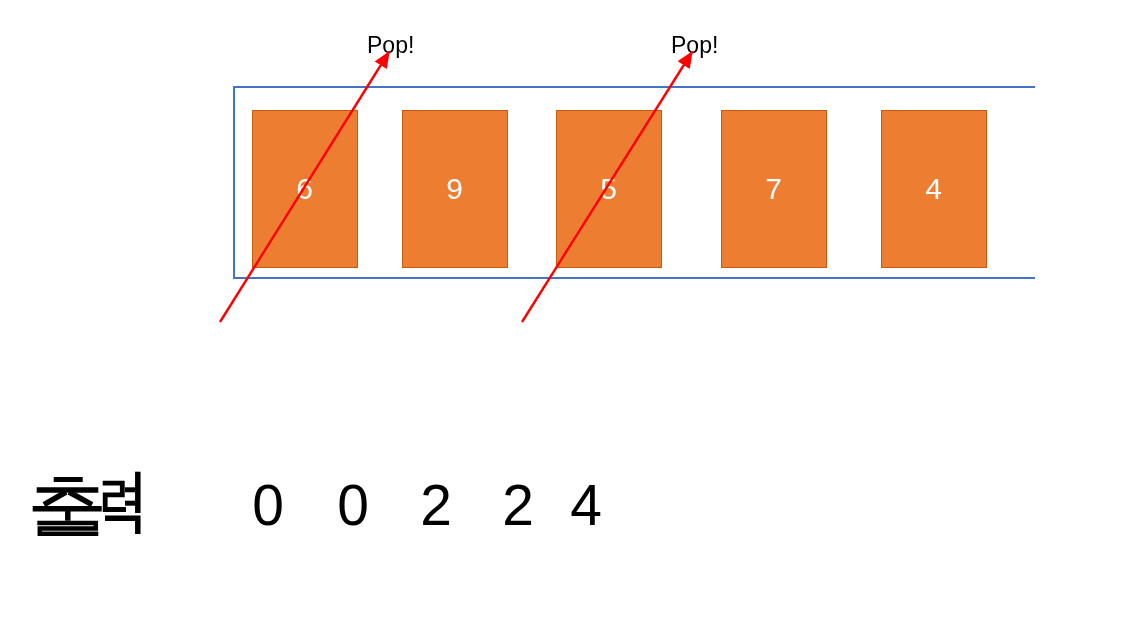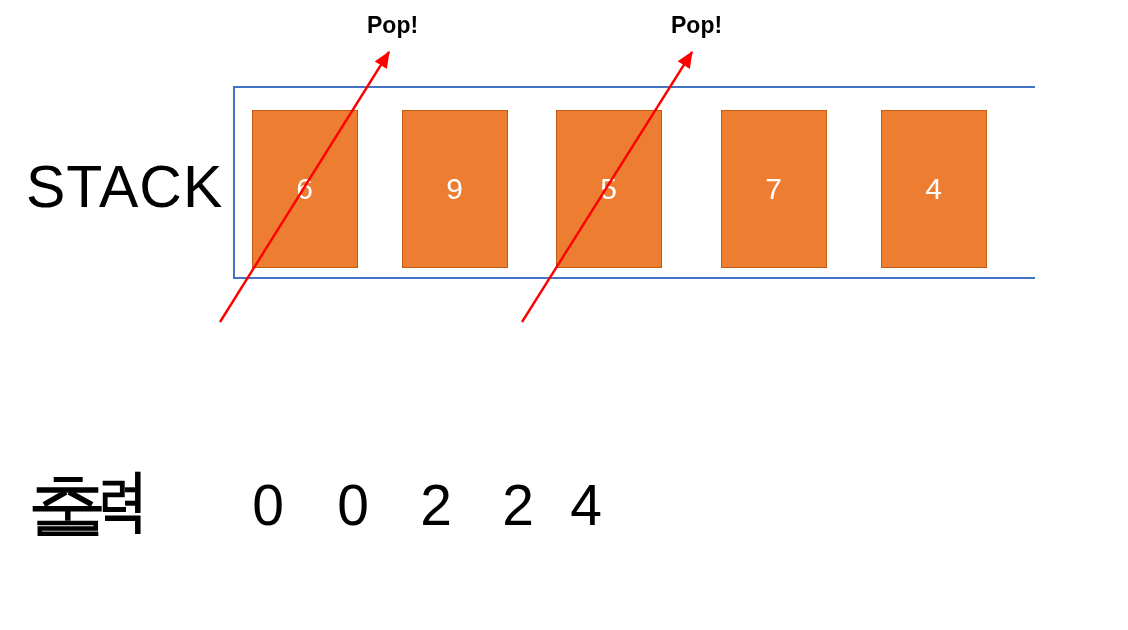--- a/index.html
+++ b/index.html
@@ -56,24 +56,24 @@
   }
   .b0 { left: 16.5px; }
   .b1 { left: 166.5px; }
   .b2 { left: 320.5px; }
   .b3 { left: 485.5px; }
   .b4 { left: 645.5px; }
 
   
   .pop {
     position: absolute;
-    top: 12px;
+    top: 32px;
     font-size: 23px;
     line-height: 27px;
-    font-weight: 700;
+    font-weight: 400;
     color: #000000;
     white-space: nowrap;
   }
   .pop0 { left: 367px; }
   .pop1 { left: 671px; }
 
   
   .arrows {
     position: absolute;
     left: 0; top: 0;
@@ -112,21 +112,20 @@
     overflow: hidden;
     clip-path: inset(50%);
     white-space: nowrap;
   }
 </style>
 </head>
 <body>
 
 <div class="canvas">
 
-  <div class="stack-label">STACK</div>
 
   <div class="tube">
     <div class="box b0">
       <span>6</span>
     </div>
     <div class="box b1">
       <span>9</span>
     </div>
     <div class="box b2">
       <span>5</span>

